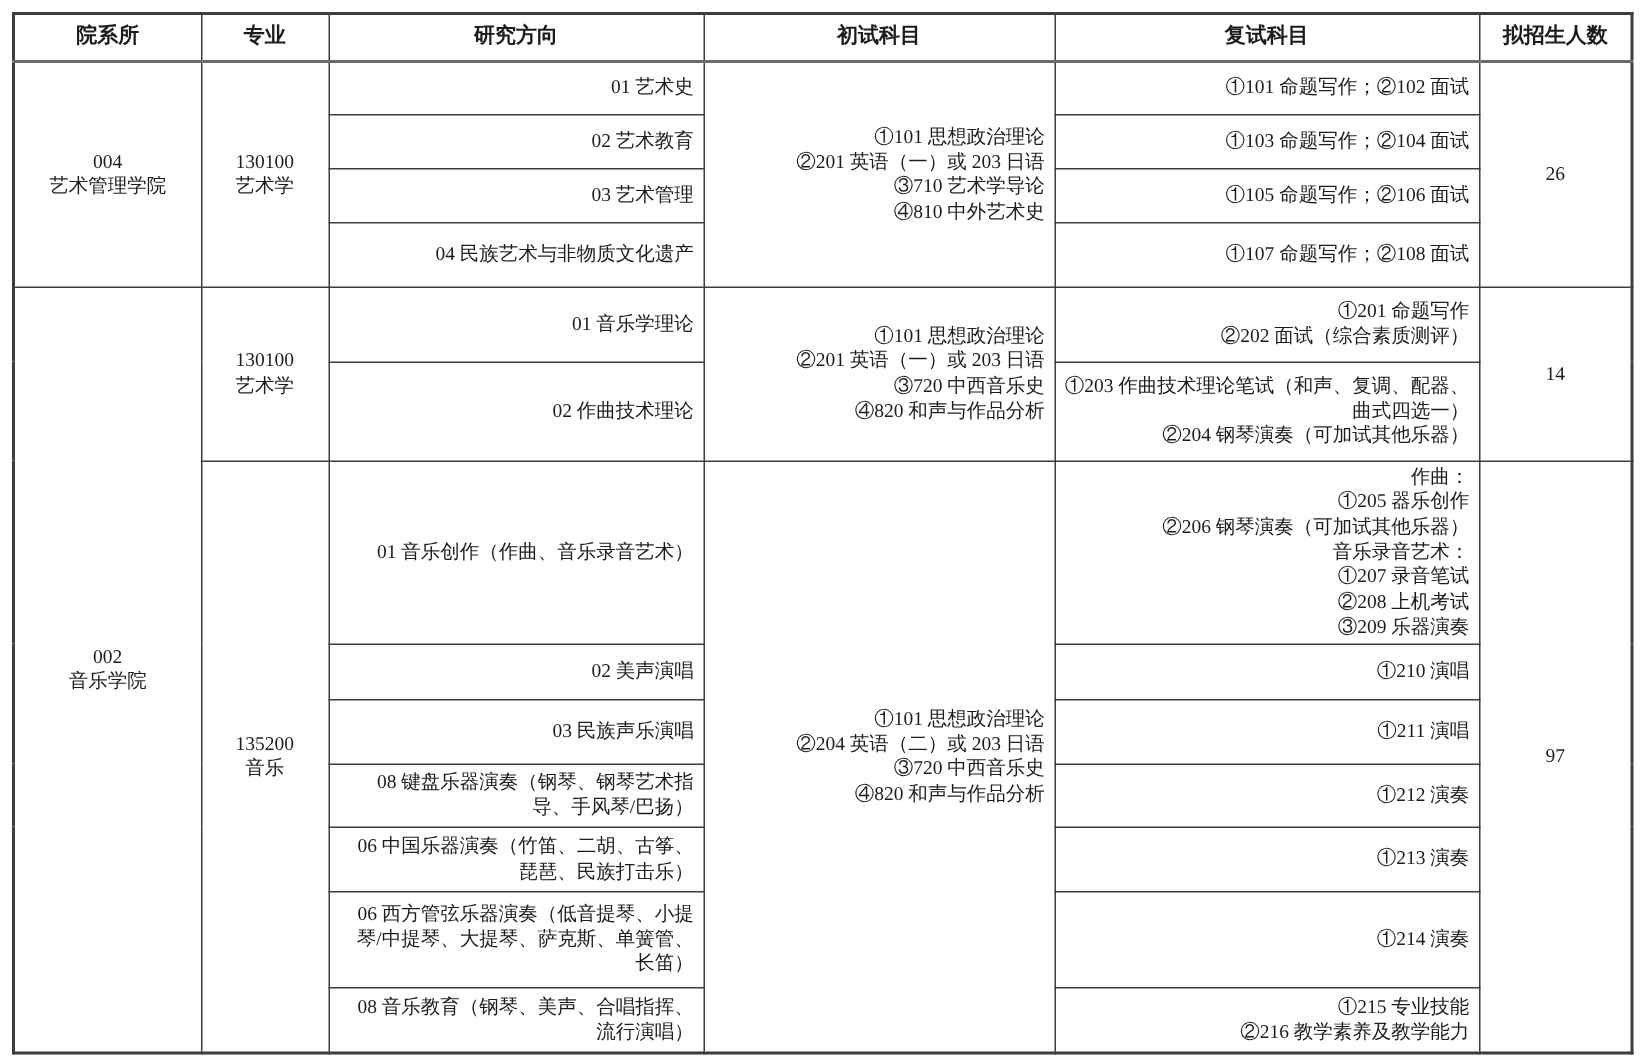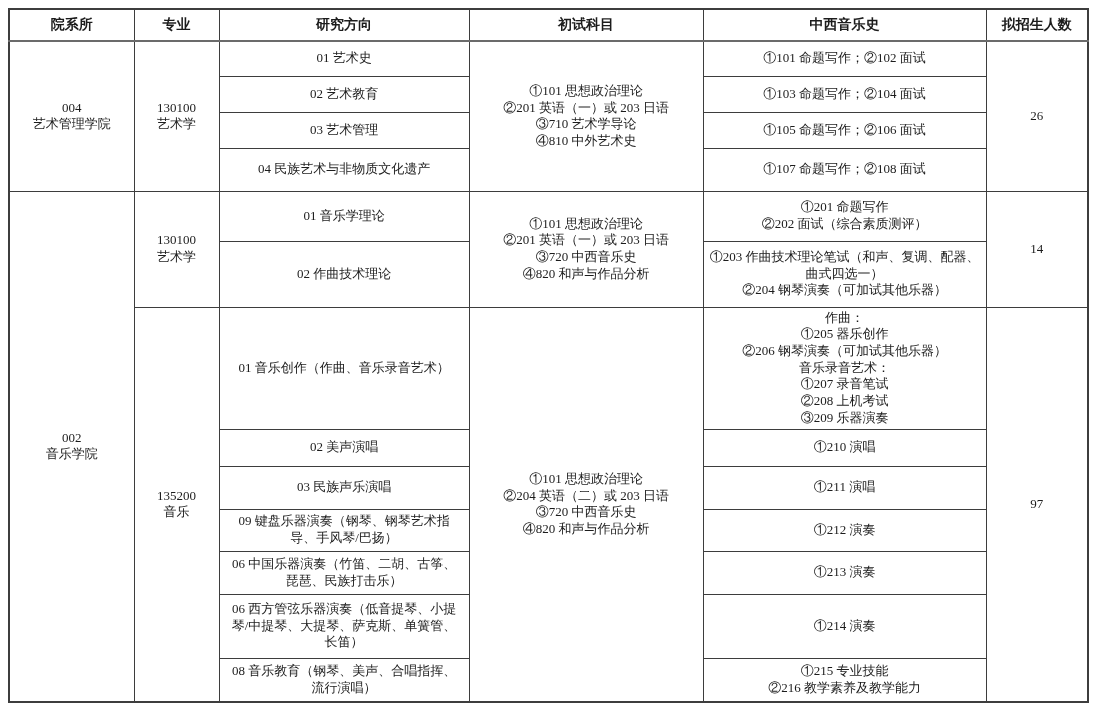--- a/index.html
+++ b/index.html
@@ -33,42 +33,42 @@
   }
   .adm th {
     font-size:14px;
     font-weight:bold;
     text-align:center;
     white-space:nowrap;
     padding:6px 2px;
     border-bottom:2px solid #6b6b6b;
   }
   .adm td.ctr { text-align:center; }
-  .adm td.lft { text-align:center; }
+  .adm td.lft { text-align:right; }
 </style>
 </head>
 <body>
 
 <div class="page">
   <table class="adm">
     <colgroup>
       <col class="c-dept">
         <col class="c-major">
         <col class="c-dir">
       <col class="c-initial">
         <col class="c-retest">
         <col class="c-quota">
     </colgroup>
     <thead>
       <tr style="height:32px">
         <th>院系所</th>
         <th>专业</th>
         <th>研究方向</th>
         <th>初试科目</th>
-        <th>中西音乐史</th>
+        <th>复试科目</th>
         <th>拟招生人数</th>
       </tr>
     </thead>
     <tbody>
 
       <tr style="height:35px">
         <td rowspan="4" class="ctr">004
 艺术管理学院</td>
         <td rowspan="4" class="ctr">130100
 艺术学</td>
@@ -132,21 +132,21 @@
       </tr>
       <tr style="height:37px">
         <td class="lft">02 美声演唱</td>
         <td class="lft">①210 演唱</td>
       </tr>
       <tr style="height:43px">
         <td class="lft">03 民族声乐演唱</td>
         <td class="lft">①211 演唱</td>
       </tr>
       <tr style="height:42px">
-        <td class="lft">09 键盘乐器演奏（钢琴、钢琴艺术指导、手风琴/巴扬）</td>
+        <td class="lft">08 键盘乐器演奏（钢琴、钢琴艺术指导、手风琴/巴扬）</td>
         <td class="lft">①212 演奏</td>
       </tr>
       <tr style="height:43px">
         <td class="lft">06 中国乐器演奏（竹笛、二胡、古筝、琵琶、民族打击乐）</td>
         <td class="lft">①213 演奏</td>
       </tr>
       <tr style="height:64px">
         <td class="lft">06 西方管弦乐器演奏（低音提琴、小提琴/中提琴、大提琴、萨克斯、单簧管、长笛）</td>
         <td class="lft">①214 演奏</td>
       </tr>

